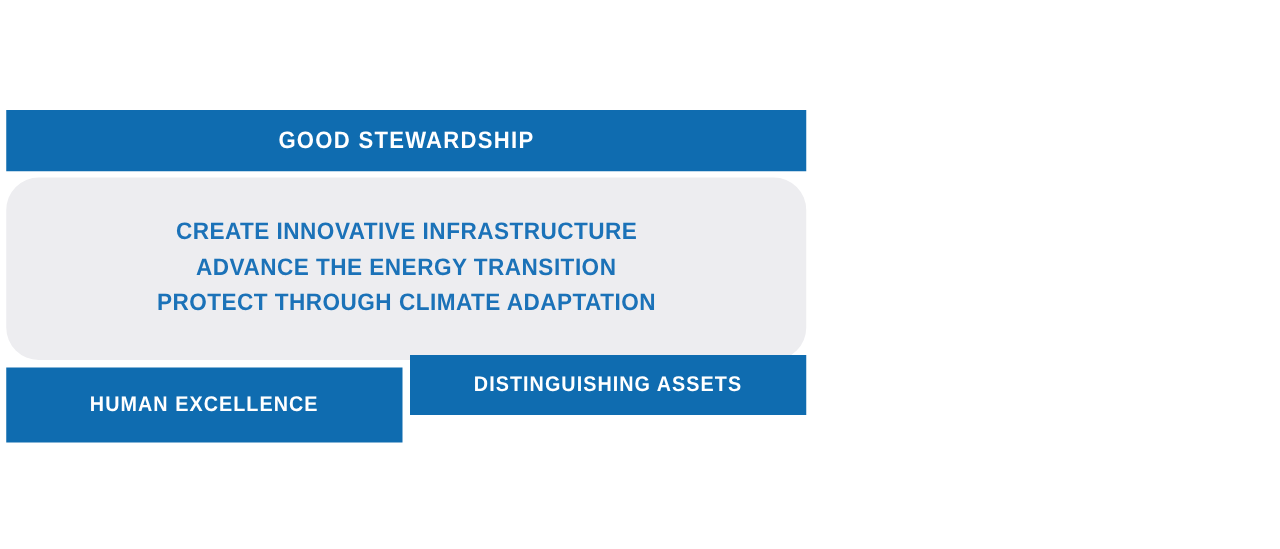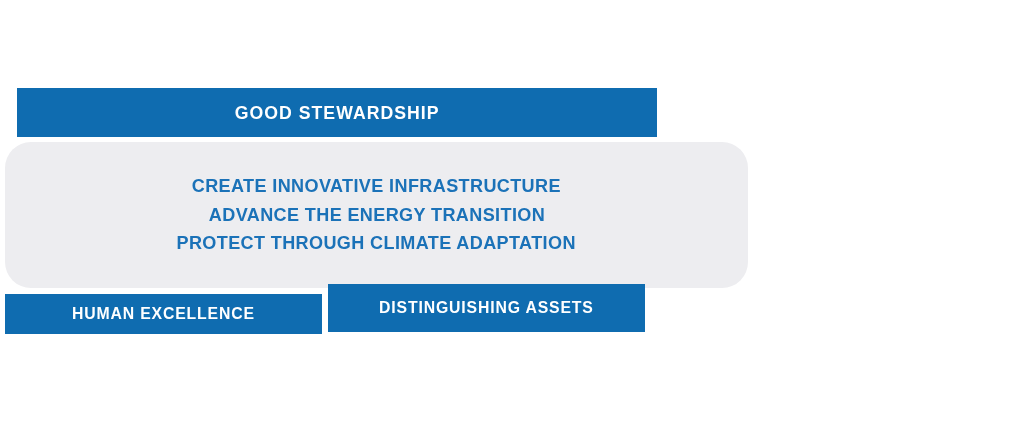--- a/index.html
+++ b/index.html
@@ -41,36 +41,36 @@
     color: #ffffff;
     font-weight: bold;
     letter-spacing: 0.6px;
     text-transform: uppercase;
     white-space: nowrap;
     transform: scaleX(0.93);
   }
 
   
   .bar-top {
-    left: 12px;
+    left: 0;
     top: 0;
     width: 640px;
     height: 49px;
   }
   .bar-top .bar-label {
     font-size: 19px;
     letter-spacing: 1.1px;
   }
 
   
   .panel-mid {
     position: absolute;
     left: 0;
     top: 54px;
-    width: 743px;
+    width: 640px;
     height: 146px;
     background: #EDEDF0;
     display: flex;
     flex-direction: column;
     align-items: center;
     justify-content: center;
     border-radius: 26px;
   }
 
   .pillar-line {
@@ -83,21 +83,21 @@
     white-space: nowrap;
     text-align: center;
     transform: scaleX(0.95);
   }
 
   
   .bar-bottom-left {
     left: 0;
     top: 206px;
     width: 317px;
-    height: 40px;
+    height: 60px;
   }
   .bar-bottom-right {
     left: 323px;
     top: 196px;
     width: 317px;
     height: 48px;
   }
   .bar-bottom-left .bar-label,
   .bar-bottom-right .bar-label {
     font-size: 17px;

